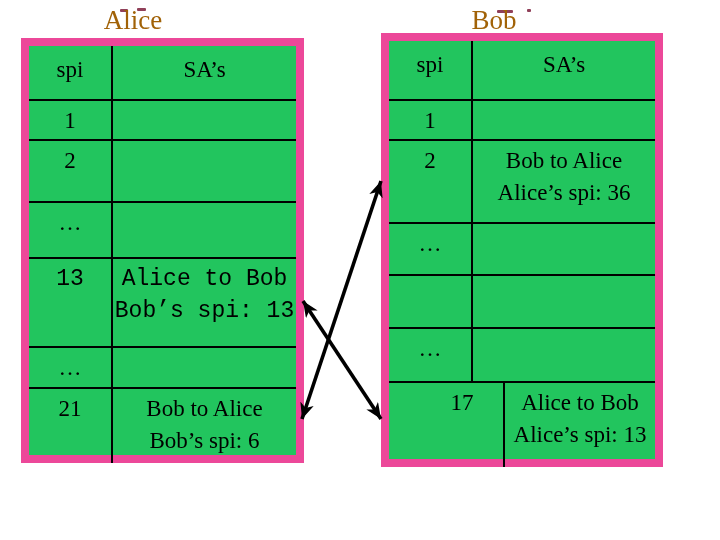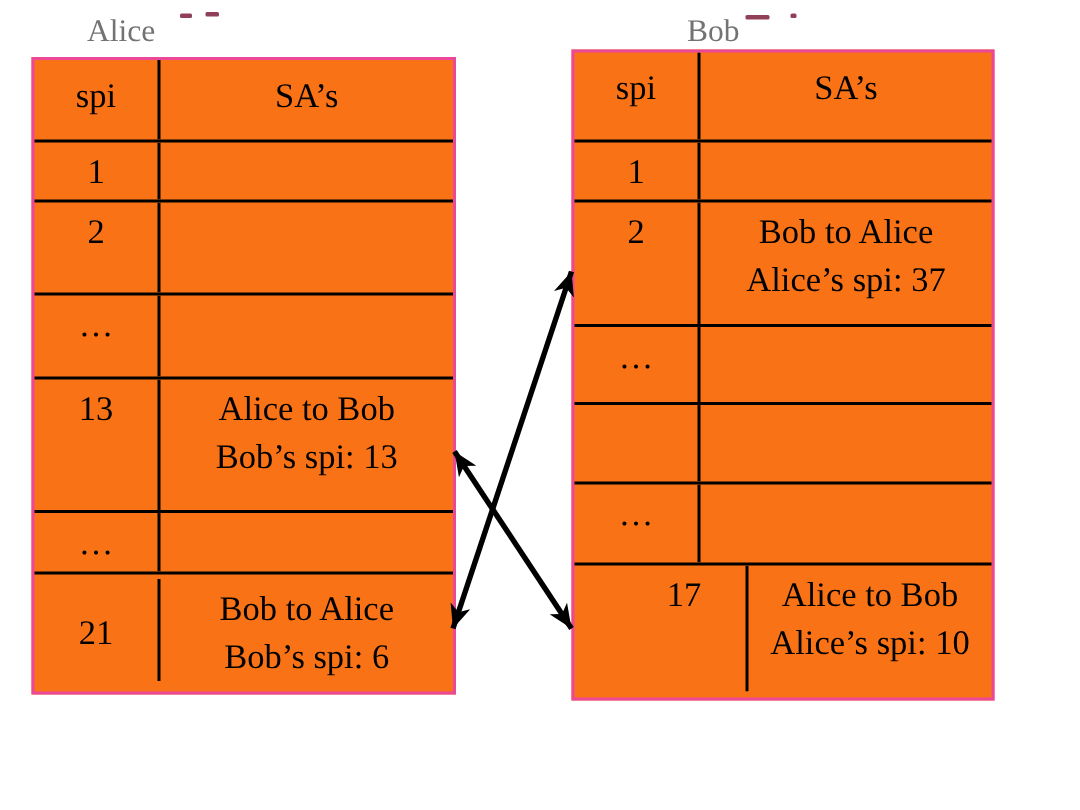--- a/index.html
+++ b/index.html
@@ -1,25 +1,25 @@
 <!DOCTYPE html>
 <html><head>
 <meta charset="utf-8">
 <style>
   html,body{margin:0;padding:0;background:#ffffff;}
   .canvas{
     position:relative;width:720px;height:540px;background:#ffffff;overflow:hidden;
     font-family:"Liberation Serif","DejaVu Serif",serif;color:#000;
   }
   .tbl-title{
-    position:absolute;font-size:21px;line-height:30px;
-    color:#737373;
+    position:absolute;text-align:center;font-size:27px;line-height:30px;
+    color:#a16207;
   }
   .tbl{
-    position:absolute;box-sizing:border-box;border:2px solid #ec4899;background:#f97316;
+    position:absolute;box-sizing:border-box;border:8px solid #ec4899;background:#22c55e;
     display:flex;flex-direction:column;
   }
   .row{display:flex;box-sizing:border-box;overflow:hidden;}
   .row.bt{border-top:2px solid #000;}
   .cell{box-sizing:border-box;font-size:23px;line-height:32px;text-align:center;overflow:hidden;}
   .spi{flex:0 0 82px;padding-top:4px;}
   .sa{flex:1 1 auto;border-left:2px solid #000;padding-top:4px;}
   .hdr .spi,.hdr .sa{padding-top:8px;}
   .arrows{position:absolute;left:0;top:0;width:720px;height:540px;pointer-events:none;}
   .artifact{position:absolute;background:#7D1F3C;opacity:.85;border-radius:1px;}
@@ -28,51 +28,51 @@
 <body>
 
 <div class="canvas">
 
   <div class="artifact" style="left:120px;top:9px;width:8px;height:3px;"></div>
   <div class="artifact" style="left:137px;top:8px;width:9px;height:3px;"></div>
   <div class="artifact" style="left:497px;top:10px;width:16px;height:3px;"></div>
   <div class="artifact" style="left:527px;top:9px;width:4px;height:3px;"></div>
 
   <div class="tbl-title" style="left:58px;top:5px;width:150px;">Alice</div>
-  <div class="tbl-title" style="left:458px;top:5px;width:150px;">Bob</div>
+  <div class="tbl-title" style="left:419px;top:5px;width:150px;">Bob</div>
 
   <div class="tbl" style="left:21px;top:38px;width:283px;height:425px;">
     <div class="row hdr" style="flex:0 0 53px;">
       <div class="cell spi">spi</div>
       <div class="cell sa">SA’s</div>
     </div>
     <div class="row bt" style="flex:0 0 40px;">
       <div class="cell spi">1</div>
       <div class="cell sa"></div>
     </div>
     <div class="row bt" style="flex:0 0 62px;">
       <div class="cell spi">2</div>
       <div class="cell sa"></div>
     </div>
     <div class="row bt" style="flex:0 0 56px;">
       <div class="cell spi">…</div>
       <div class="cell sa"></div>
     </div>
-    <div class="row bt" style="flex:0 0 89px;">
+    <div class="row bt" style="flex:0 0 89px;font-family:Liberation Mono, monospace;">
       <div class="cell spi">13</div>
       <div class="cell sa">
         <div>Alice to Bob</div>
         <div>Bob’s spi: 13</div>
       </div>
     </div>
     <div class="row bt" style="flex:0 0 41px;">
       <div class="cell spi">…</div>
       <div class="cell sa"></div>
     </div>
-    <div class="row bt" style="flex:0 0 76px;align-items:center;">
+    <div class="row bt" style="flex:0 0 76px;">
       <div class="cell spi">21</div>
       <div class="cell sa">
         <div>Bob to Alice</div>
         <div>Bob’s spi: 6</div>
       </div>
     </div>
   </div>
 
   <div class="tbl" style="left:381px;top:33px;width:282px;height:434px;">
     <div class="row hdr" style="flex:0 0 58px;">
@@ -80,40 +80,40 @@
       <div class="cell sa">SA’s</div>
     </div>
     <div class="row bt" style="flex:0 0 40px;">
       <div class="cell spi">1</div>
       <div class="cell sa"></div>
     </div>
     <div class="row bt" style="flex:0 0 83px;">
       <div class="cell spi">2</div>
       <div class="cell sa">
         <div>Bob to Alice</div>
-        <div>Alice’s spi: 37</div>
+        <div>Alice’s spi: 36</div>
       </div>
     </div>
     <div class="row bt" style="flex:0 0 52px;">
       <div class="cell spi">…</div>
       <div class="cell sa"></div>
     </div>
     <div class="row bt" style="flex:0 0 53px;">
       <div class="cell spi"></div>
       <div class="cell sa"></div>
     </div>
     <div class="row bt" style="flex:0 0 54px;">
       <div class="cell spi">…</div>
       <div class="cell sa"></div>
     </div>
     <div class="row bt" style="flex:0 0 86px;padding-left:32px;">
       <div class="cell spi">17</div>
       <div class="cell sa">
         <div>Alice to Bob</div>
-        <div>Alice’s spi: 10</div>
+        <div>Alice’s spi: 13</div>
       </div>
     </div>
   </div>
 
   <svg class="arrows" viewBox="0 0 720 540" aria-hidden="true">
     <defs>
       <marker id="ah-e" markerUnits="userSpaceOnUse" markerWidth="18" markerHeight="14" refX="16" refY="7" orient="auto">
         <path d="M0,0 L16,7 L0,14 L4.5,7 Z" fill="#000"></path>
       </marker>
       <marker id="ah-s" markerUnits="userSpaceOnUse" markerWidth="18" markerHeight="14" refX="16" refY="7" orient="auto-start-reverse">

